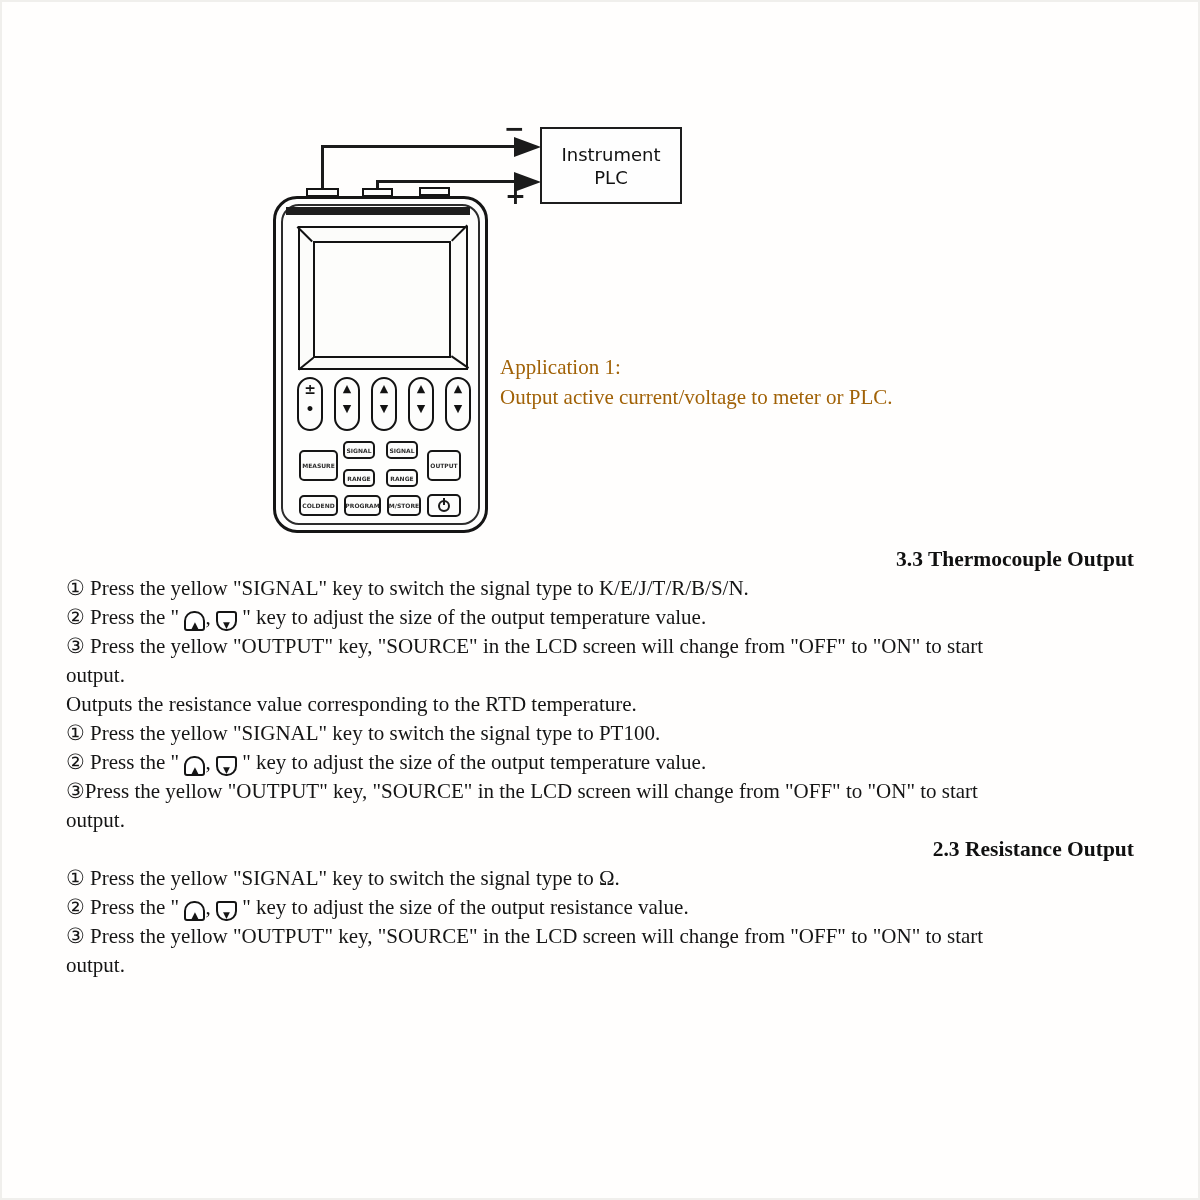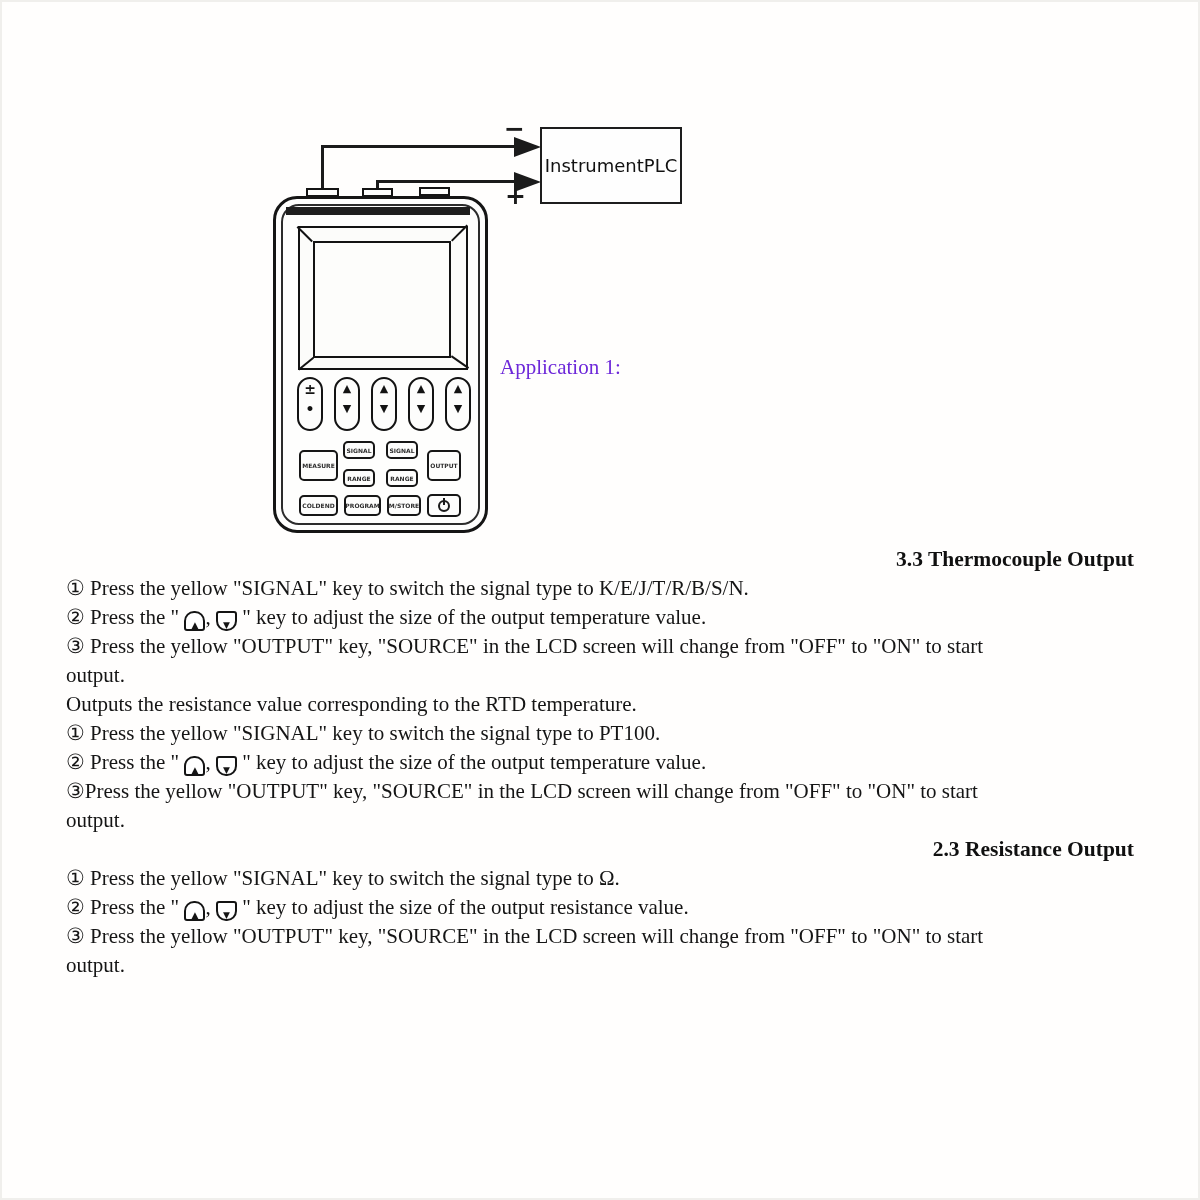--- a/index.html
+++ b/index.html
@@ -14,21 +14,21 @@
     border-top:10px solid transparent; border-bottom:10px solid transparent;
     border-left:27px solid #1b1b1b;
   }
   .polarity {
     position:absolute; font-family:"DejaVu Sans", sans-serif;
     font-size:25px; font-weight:700; color:#1b1b1b; line-height:1;
   }
   #plc-box {
     position:absolute; left:540px; top:127px; width:138px; height:73px;
     border:2.5px solid #1d1d1d; background:#fefefe;
-    display:flex; flex-direction:row; align-items:center; justify-content:center;
+    display:flex; flex-direction:column; align-items:center; justify-content:center;
     font-family:"DejaVu Sans", sans-serif; font-size:18px; color:#111; line-height:23px;
   }
   
   #device {
     position:absolute; left:273px; top:196px; width:215px; height:337px;
     border:3px solid #151515; border-radius:24px; background:#fefefd; box-sizing:border-box;
   }
   #device .inner-outline {
     position:absolute; left:5px; top:5px; right:5px; bottom:5px;
     border:2px solid #2c2c2c; border-radius:18px;
@@ -64,21 +64,21 @@
     font-family:"DejaVu Sans", sans-serif; font-size:6px; font-weight:700;
     color:#2d2d2d; letter-spacing:0; text-align:center; overflow:hidden;
   }
   .power-glyph {
     position:relative; width:12px; height:12px; border:2px solid #1b1b1b; border-radius:50%;
     box-sizing:border-box;
   }
   .power-glyph::after {
     content:""; position:absolute; left:3px; top:-4px; width:2px; height:7px; background:#1b1b1b;
   }
-  #application { position:absolute; left:500px; top:352px; font-size:21px; line-height:30px; color:#6d28d9; }
+  #application { position:absolute; left:500px; top:352px; font-size:21px; line-height:30px; color:#a16207; }
   
   #textbody { position:absolute; left:66px; top:545px; width:1068px; }
   #textbody h3 { font-size:21.5px; line-height:29px; margin:0; font-weight:700; color:#101010;text-align:right; }
   .sec + .sec h3 { margin-top:20px; }
   #textbody p { font-size:21px; line-height:29px; margin:0; color:#151515; }
   .keyicon {
     display:inline-block; width:21px; height:20px; box-sizing:border-box;
     border:2px solid #141414; background:#fff; text-align:center;
     vertical-align:-4px; line-height:16px;
   }
@@ -158,20 +158,21 @@
       <div class="dbtn" style="left:23px; top:296px; width:39px; height:21px;">COLDEND</div>
       <div class="dbtn" style="left:68px; top:296px; width:37px; height:21px;">PROGRAM</div>
       <div class="dbtn" style="left:111px; top:296px; width:34px; height:21px;">M/STORE</div>
       <div class="dbtn" style="left:151px; top:295px; width:34px; height:23px;">
         <span class="power-glyph"></span>
       </div>
     </div>
 
     <div id="application">
       <div>Application 1:</div>
+      <div>Output active current/voltage to meter or PLC.</div>
     </div>
   </div>
 
   <div id="textbody">
 
     <div class="sec">
       <h3>3.3 Thermocouple Output</h3>
       <p>① Press the yellow "SIGNAL" key to switch the signal type to K/E/J/T/R/B/S/N.</p>
       <p><span>② Press the " </span><span class="keyicon up"><span class="tri">▲</span></span><span>, </span><span class="keyicon down"><span class="tri">▼</span></span><span> " key to adjust the size of the output temperature value.</span></p>
       <p>③ Press the yellow "OUTPUT" key, "SOURCE" in the LCD screen will change from "OFF" to "ON" to start</p>

